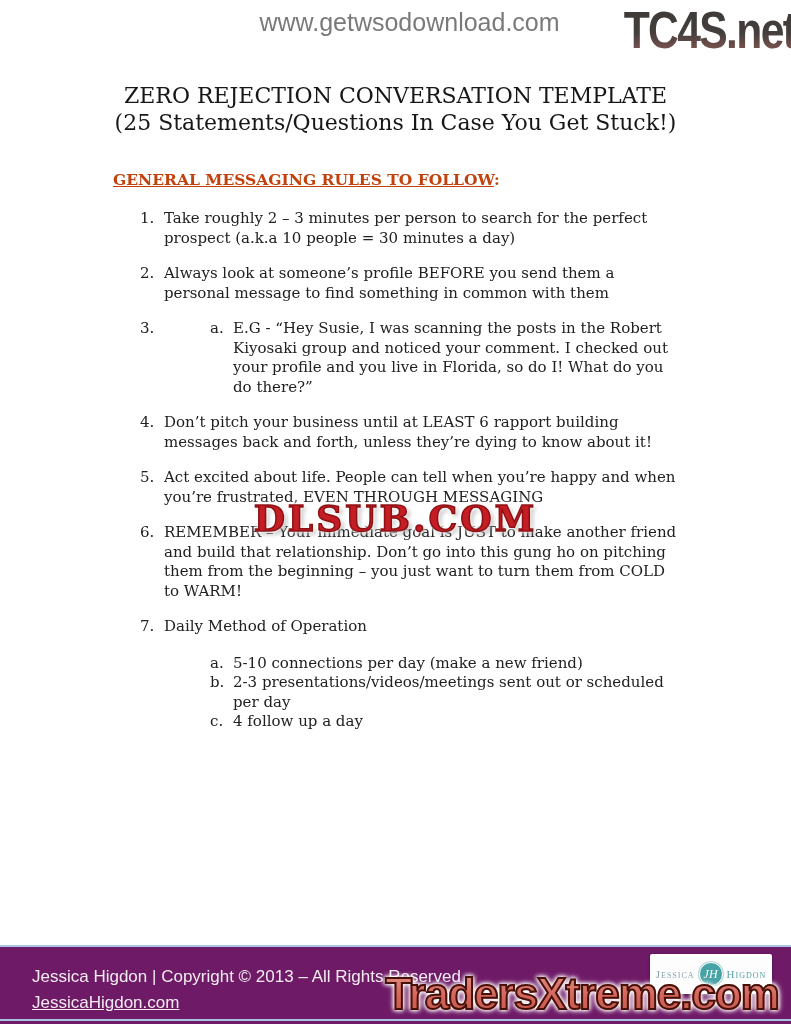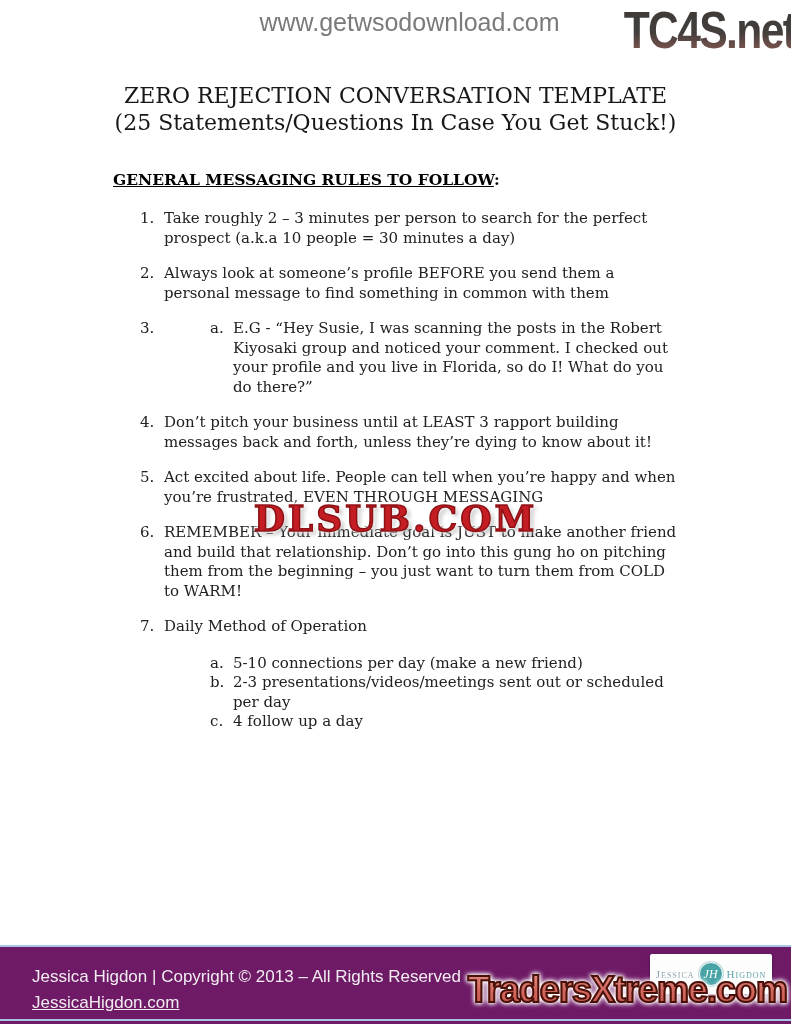--- a/index.html
+++ b/index.html
@@ -34,21 +34,21 @@
   .doc-title {
     position: absolute; top: 82px; left: 0; width: 100%;
     text-align: center;
     font-weight: 400; font-size: 22px; line-height: 27px;
     color: #171717;
   }
 
   
   .doc-body { position: absolute; left: 113px; top: 170px; width: 570px; }
   .section-heading {
-    font-size: 15.5px; font-weight: 700; color: #000000;
+    font-size: 15.5px; font-weight: 700; color: #c2410c;
     margin-bottom: 20px;
   }
   .section-heading .uline { text-decoration: underline; }
 
   .rules { margin-left: 27px; width: 541px; font-size: 15px; line-height: 19.5px; }
   .rule { display: flex; margin-bottom: 16px; }
   .rule-num { flex: 0 0 24px; }
   .rule-text { flex: 1; }
   .sub-list { margin-left: 46px; }
   .sub-list.gap { margin-top: 17px; }
@@ -105,23 +105,23 @@
     box-shadow: 0 0 0 1px #bcd9da;
     display: flex; align-items: center; justify-content: center;
     flex: 0 0 auto;
   }
   .badge-monogram {
     font-family: "Liberation Serif", serif; font-style: italic;
     font-size: 12px; color: #ffffff;
   }
 
   .wm-footer {
-    position: absolute; right: 4px; top: 22px;
-    font-family: "Liberation Sans", sans-serif;
-    font-weight: 700; font-size: 36px; letter-spacing: -1px;
+    position: absolute; right: 12px; top: 22px;
+    font-family: "Liberation Sans", sans-serif;
+    font-weight: 700; font-size: 44px; letter-spacing: -1px;
     background: linear-gradient(180deg, #e6938a 0%, #d3655c 55%, #c4544b 100%);
     -webkit-background-clip: text; background-clip: text;
     color: transparent;
     -webkit-text-stroke: 2px #451109;
     filter: drop-shadow(0 0 2px #ffffff) drop-shadow(0 0 2px #ffffff);
     white-space: nowrap; z-index: 2;
   }
 </style>
 </head>
 <body>
@@ -158,21 +158,21 @@
           <span class="sub">
             <span class="sub-num">a.</span>
             <span class="sub-text">E.G - “Hey Susie, I was scanning the posts in the Robert Kiyosaki group and noticed your comment. I checked out your profile and you live in Florida, so do I! What do you do there?”</span>
           </span>
         </span>
       </span>
     </div>
 
     <div class="rule">
       <span class="rule-num">4.</span>
-      <span class="rule-text">Don’t pitch your business until at LEAST 3 rapport building messages back and forth, unless they’re dying to know about it!</span>
+      <span class="rule-text">Don’t pitch your business until at LEAST 6 rapport building messages back and forth, unless they’re dying to know about it!</span>
     </div>
 
     <div class="rule">
       <span class="rule-num">5.</span>
       <span class="rule-text">Act excited about life. People can tell when you’re happy and when you’re frustrated, EVEN THROUGH MESSAGING</span>
     </div>
 
     <div class="rule">
       <span class="rule-num">6.</span>
       <span class="rule-text">REMEMBER – Your immediate goal is JUST to make another friend and build that relationship. Don’t go into this gung ho on pitching them from the beginning – you just want to turn them from COLD to WARM!</span>

